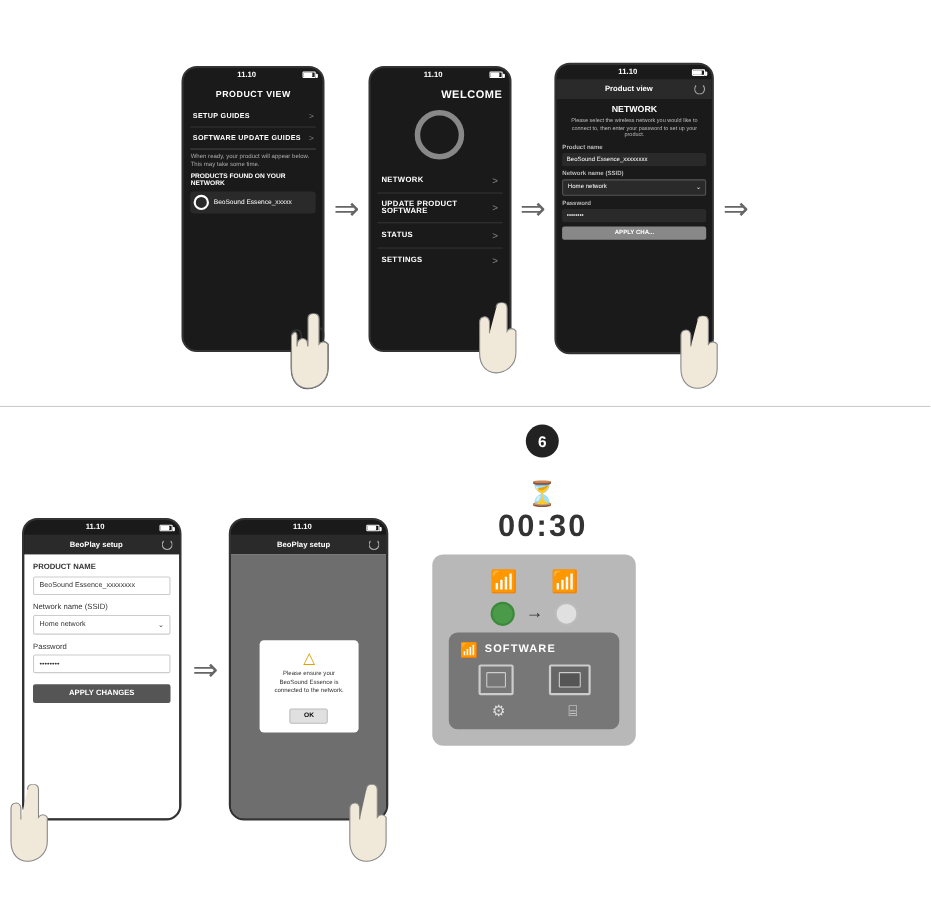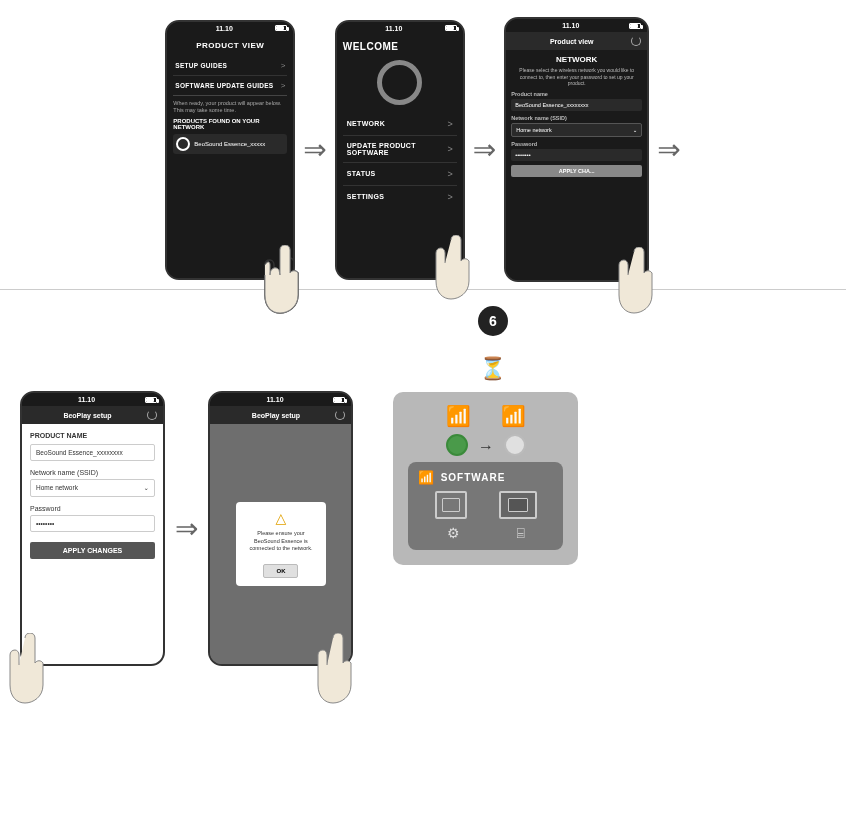--- a/index.html
+++ b/index.html
@@ -151,21 +151,21 @@
     .s1-product-name {
       color: #fff;
       font-size: 6px;
     }
 
     
     .s2-title {
       color: #fff;
       font-size: 10px;
       font-weight: bold;
-      text-align: left;
+      text-align: right;
       margin-bottom: 8px;
       letter-spacing: 0.5px;
     }
     .s2-ring {
       width: 45px;
       height: 45px;
       border: 5px solid #888;
       border-radius: 50%;
       margin: 0 auto 8px;
     }
@@ -365,21 +365,21 @@
     .modal-ok-btn {
       background: #e0e0e0;
       border: 1px solid #bbb;
       border-radius: 2px;
       padding: 3px 12px;
       font-size: 6px;
       font-weight: bold;
       display: inline-block;
     }
 
-    .top-section { height: 290px; }
+    .top-section { height: 370px; }
     .bottom-section { height: 452px; }
   </style>
 </head>
 <body>
 
 <div class="top-section" style="display:flex; align-items:center; justify-content:center; padding:15px 5px 5px 5px; gap:8px; border-bottom:1px solid #ccc;">
 
   <div class="phone-with-hand" style="position:relative;">
     <div class="phone">
 
@@ -567,20 +567,21 @@
 
     <svg width="60" height="75" viewBox="0 0 60 75" style="position:absolute; bottom:-42px; right:-20px;">
       <path d="M20,5 C20,2 22,0 25,0 C28,0 30,2 30,5 L30,30 C32,27 36,27 38,30 L38,52 C38,64 28,70 20,70 C12,70 5,64 5,52 L5,22 C5,19 7,17 10,17 C12,17 14,19 14,22 L14,32" fill="#f0e8d8" stroke="#888" stroke-width="1"></path>
     </svg>
   </div>
 
   <div class="network-diagram" style="margin-left:30px; margin-top:5px;">
 
     <div class="timer-display">
       <div class="timer-icon">⏳</div>
+      <div class="timer-time">00:30</div>
     </div>
 
     <div style="background:#b8b8b8; border-radius:10px; padding:12px 15px 15px; width:185px;">
 
       <div class="net-top-row">
         <span style="font-size:20px; color:#555;">📶</span>
         <span style="font-size:20px; color:#555;">📶</span>
       </div>
 
       <div class="net-middle-row">

